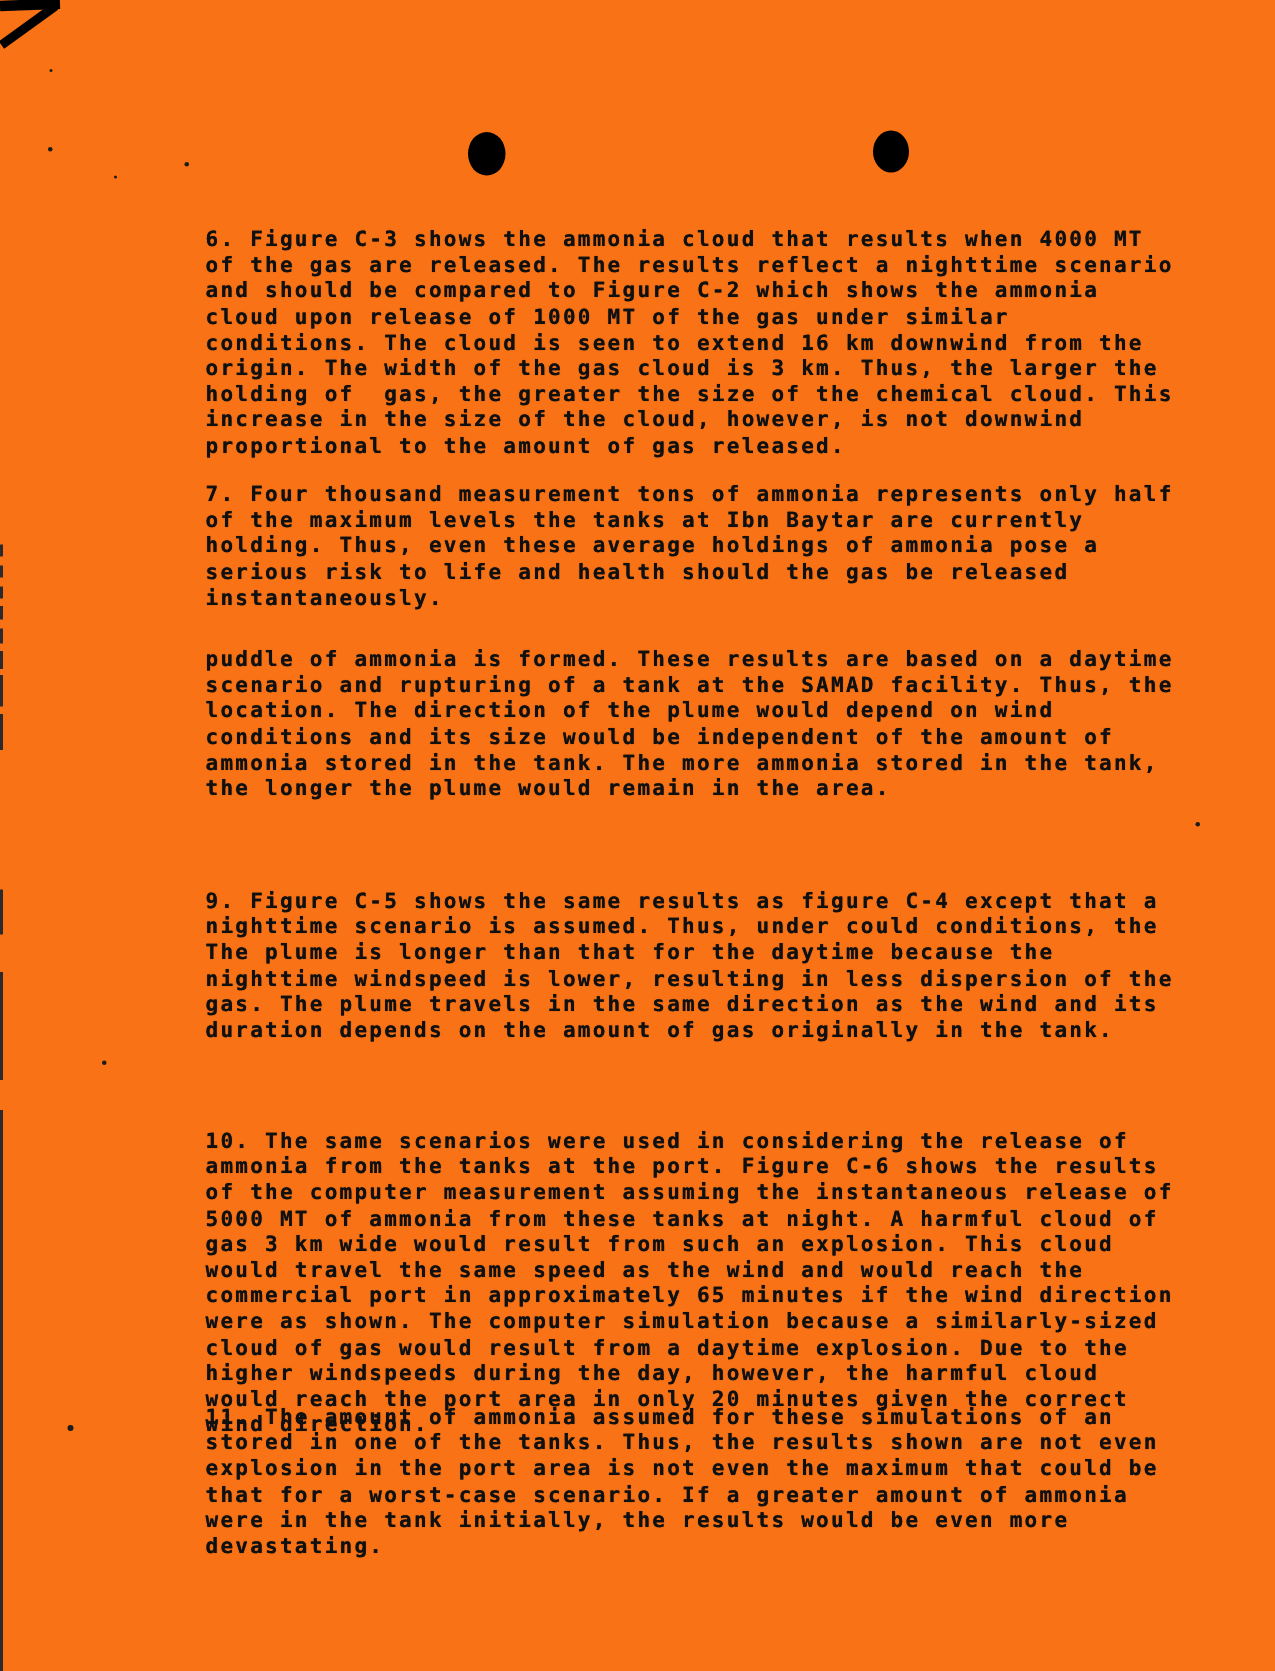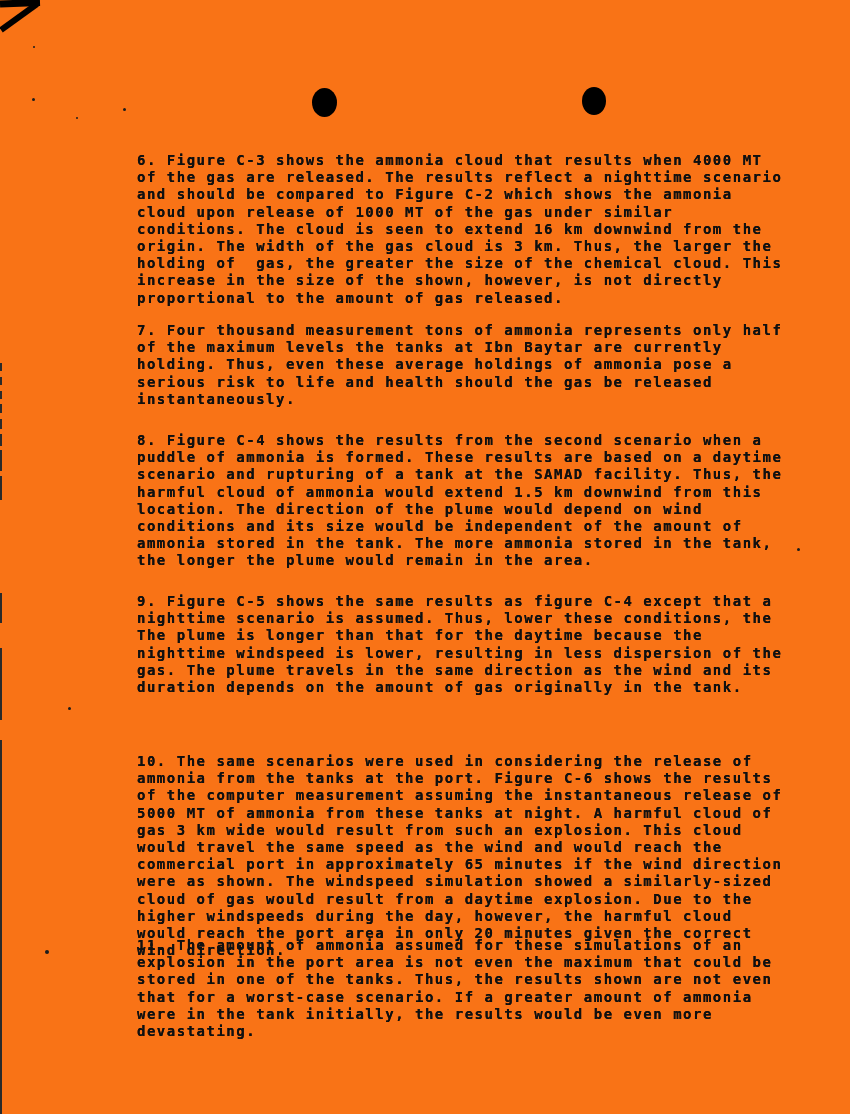--- a/index.html
+++ b/index.html
@@ -88,65 +88,63 @@
 
   <main class="text-block" id="paragraphs">
       <div class="paragraph" style="top: 152px;">
         <div class="line">6. Figure C-3 shows the ammonia cloud that results when 4000 MT</div>
         <div class="line">of the gas are released. The results reflect a nighttime scenario</div>
         <div class="line">and should be compared to Figure C-2 which shows the ammonia</div>
         <div class="line">cloud upon release of 1000 MT of the gas under similar</div>
         <div class="line">conditions. The cloud is seen to extend 16 km downwind from the</div>
         <div class="line">origin. The width of the gas cloud is 3 km. Thus, the larger the</div>
         <div class="line">holding of  gas, the greater the size of the chemical cloud. This</div>
-        <div class="line">increase in the size of the shown, however, is not directly</div>
+        <div class="line">increase in the size of the cloud, however, is not downwind</div>
         <div class="line">proportional to the amount of gas released.</div>
       </div>
       <div class="paragraph" style="top: 322px;">
         <div class="line">7. Four thousand measurement tons of ammonia represents only half</div>
         <div class="line">of the maximum levels the tanks at Ibn Baytar are currently</div>
         <div class="line">holding. Thus, even these average holdings of ammonia pose a</div>
         <div class="line">serious risk to life and health should the gas be released</div>
         <div class="line">instantaneously.</div>
       </div>
       <div class="paragraph" style="top: 432px;">
-        <div class="line">8. Figure C-4 shows the results from the second scenario when a</div>
         <div class="line">puddle of ammonia is formed. These results are based on a daytime</div>
         <div class="line">scenario and rupturing of a tank at the SAMAD facility. Thus, the</div>
-        <div class="line">harmful cloud of ammonia would extend 1.5 km downwind from this</div>
         <div class="line">location. The direction of the plume would depend on wind</div>
         <div class="line">conditions and its size would be independent of the amount of</div>
         <div class="line">ammonia stored in the tank. The more ammonia stored in the tank,</div>
         <div class="line">the longer the plume would remain in the area.</div>
       </div>
       <div class="paragraph" style="top: 593px;">
         <div class="line">9. Figure C-5 shows the same results as figure C-4 except that a</div>
-        <div class="line">nighttime scenario is assumed. Thus, lower these conditions, the</div>
+        <div class="line">nighttime scenario is assumed. Thus, under could conditions, the</div>
         <div class="line">The plume is longer than that for the daytime because the</div>
         <div class="line">nighttime windspeed is lower, resulting in less dispersion of the</div>
         <div class="line">gas. The plume travels in the same direction as the wind and its</div>
         <div class="line">duration depends on the amount of gas originally in the tank.</div>
       </div>
       <div class="paragraph" style="top: 753px;">
         <div class="line">10. The same scenarios were used in considering the release of</div>
         <div class="line">ammonia from the tanks at the port. Figure C-6 shows the results</div>
         <div class="line">of the computer measurement assuming the instantaneous release of</div>
         <div class="line">5000 MT of ammonia from these tanks at night. A harmful cloud of</div>
         <div class="line">gas 3 km wide would result from such an explosion. This cloud</div>
         <div class="line">would travel the same speed as the wind and would reach the</div>
         <div class="line">commercial port in approximately 65 minutes if the wind direction</div>
-        <div class="line">were as shown. The windspeed simulation showed a similarly-sized</div>
+        <div class="line">were as shown. The computer simulation because a similarly-sized</div>
         <div class="line">cloud of gas would result from a daytime explosion. Due to the</div>
         <div class="line">higher windspeeds during the day, however, the harmful cloud</div>
         <div class="line">would reach the port area in only 20 minutes given the correct</div>
         <div class="line">wind direction.</div>
       </div>
       <div class="paragraph" style="top: 937px;">
         <div class="line">11. The amount of ammonia assumed for these simulations of an</div>
+        <div class="line">stored in one of the tanks. Thus, the results shown are not even</div>
         <div class="line">explosion in the port area is not even the maximum that could be</div>
-        <div class="line">stored in one of the tanks. Thus, the results shown are not even</div>
         <div class="line">that for a worst-case scenario. If a greater amount of ammonia</div>
         <div class="line">were in the tank initially, the results would be even more</div>
         <div class="line">devastating.</div>
       </div>
     </main>
 
 </div>
 
 </body></html>

